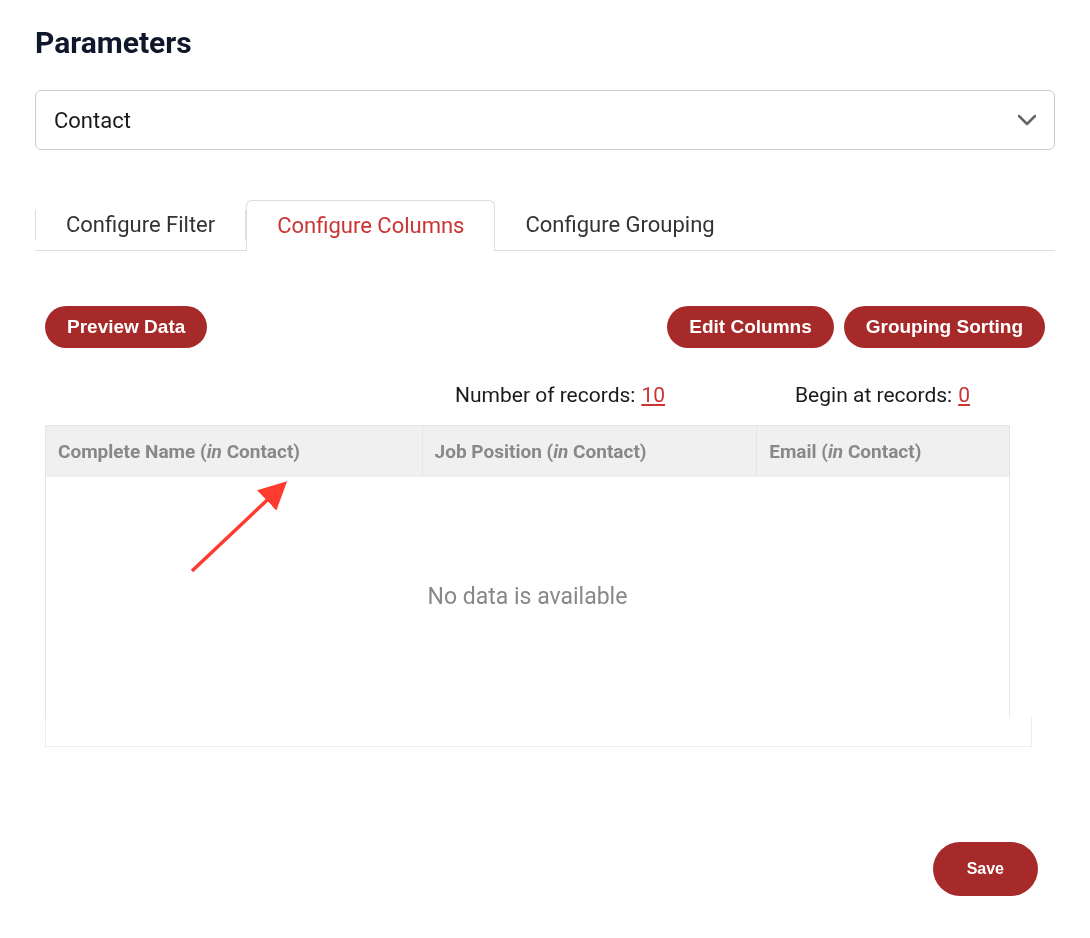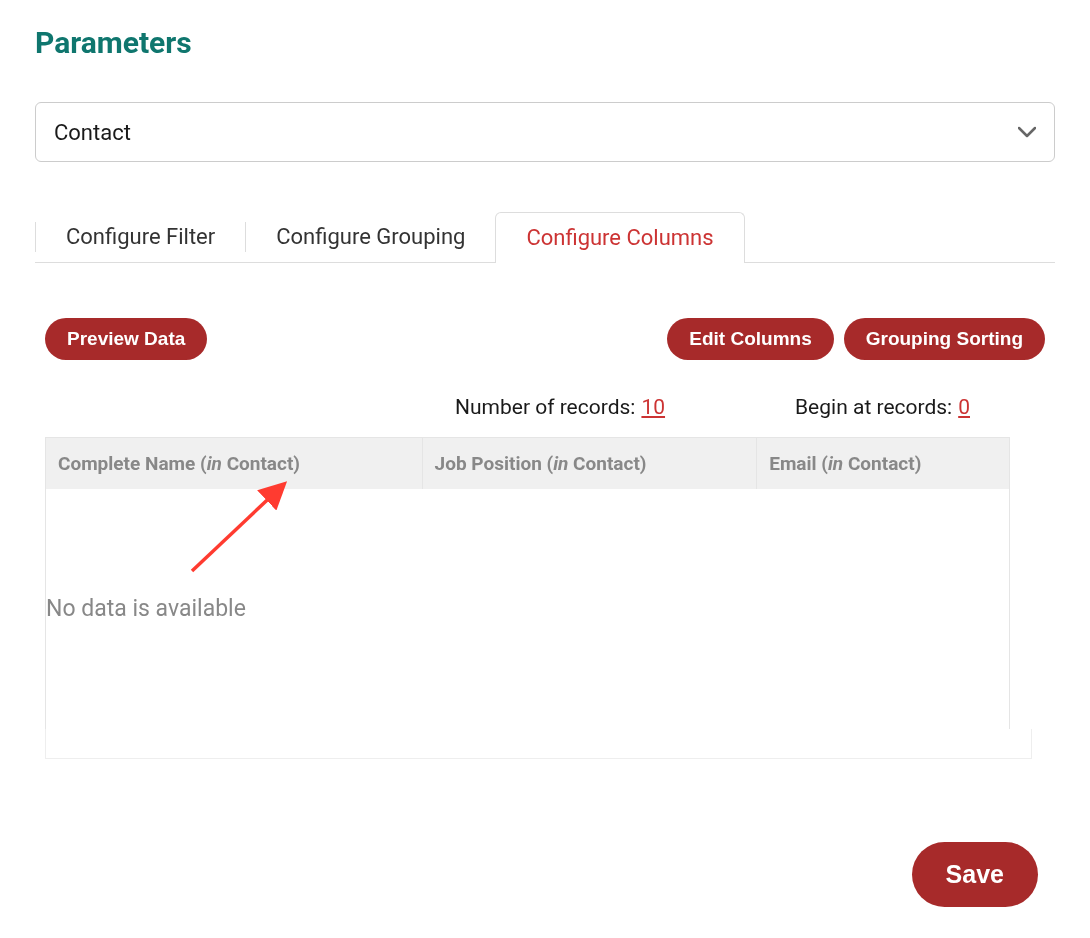--- a/index.html
+++ b/index.html
@@ -14,22 +14,22 @@
       width: 1090px;
       height: 938px;
       position: relative;
     }
     .container {
       padding: 25px 35px;
     }
     .page-title {
       font-size: 30px;
       font-weight: 700;
-      margin-bottom: 42px;
-      color: #0f766e;
+      margin-bottom: 30px;
+      color: #0f172a;
     }
     .select-wrapper {
       position: relative;
       width: 100%;
       margin-bottom: 50px;
     }
     .select-box {
       width: 100%;
       height: 60px;
       border: 1px solid #ccc;
@@ -139,20 +139,21 @@
     }
     .data-table thead th:last-child {
       border-right: none;
     }
     .th-in {
       font-style: italic;
       font-weight: 700;
     }
     .data-table tbody td {
       height: 240px;
+      text-align: center;
       vertical-align: middle;
       font-size: 23px;
       color: #888;
     }
     .table-footer {
       width: 987px;
       height: 30px;
       border: 1px solid #eee;
       border-top: none;
       background: #fff;
@@ -161,21 +162,21 @@
     }
     .save-btn {
       position: absolute;
       right: 52px;
       top: 842px;
       background: #a72a2a;
       color: #fff;
       border: none;
       border-radius: 999px;
       padding: 18px 34px;
-      font-size: 25px;
+      font-size: 16px;
       font-weight: 600;
       cursor: pointer;
     }
     .annotation-arrow {
       position: absolute;
       left: 182px;
       top: 476px;
       pointer-events: none;
     }
     .col-1 { width: 377px; }
@@ -196,22 +197,22 @@
             <path d="M1 2 L9 10 L17 2" stroke="#666" stroke-width="2.5" fill="none" stroke-linecap="round" stroke-linejoin="round"></path>
           </svg>
       </span>
     </div>
   </div>
 
   <div class="tabs">
     <div class="tab-divider"></div>
     <div class="tab">Configure Filter</div>
     <div class="tab-divider"></div>
+    <div class="tab active">Configure Columns</div>
     <div class="tab">Configure Grouping</div>
-    <div class="tab active">Configure Columns</div>
   </div>
 
   <div class="button-row">
     <button class="btn-pill">Preview Data</button>
     <div class="button-group-right">
       <button class="btn-pill">Edit Columns</button>
       <button class="btn-pill">Grouping Sorting</button>
     </div>
   </div>
 

